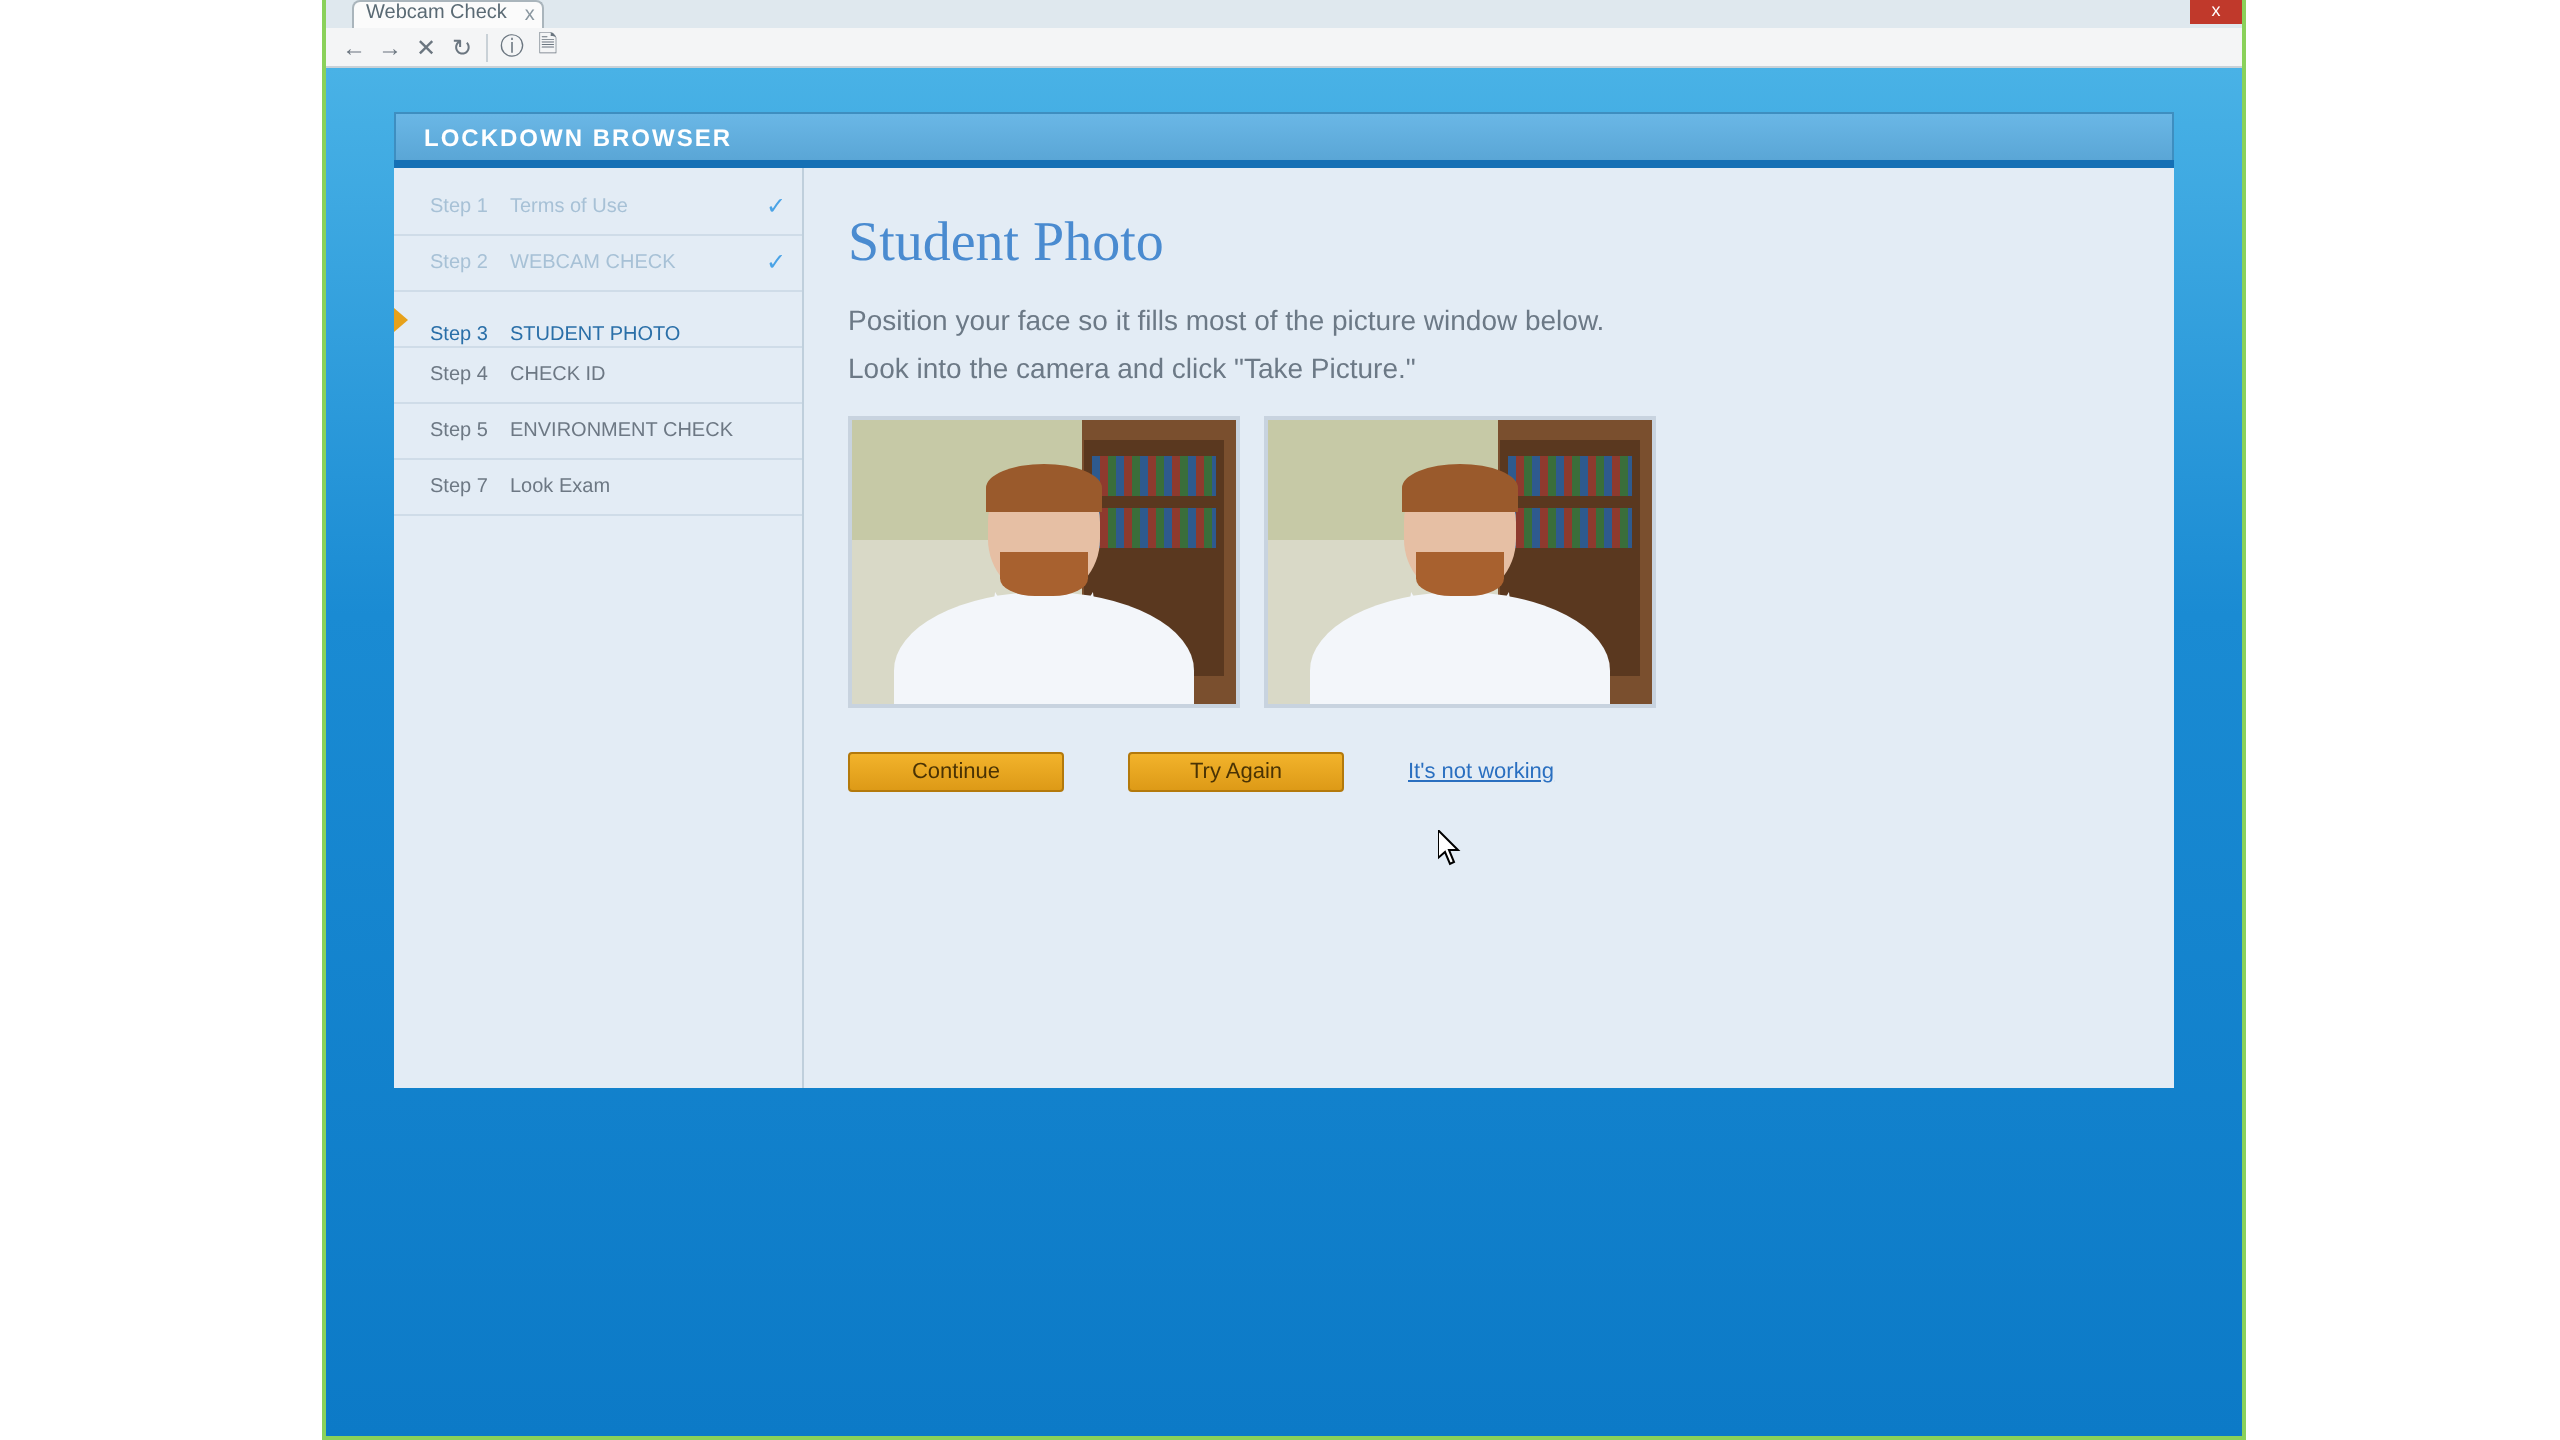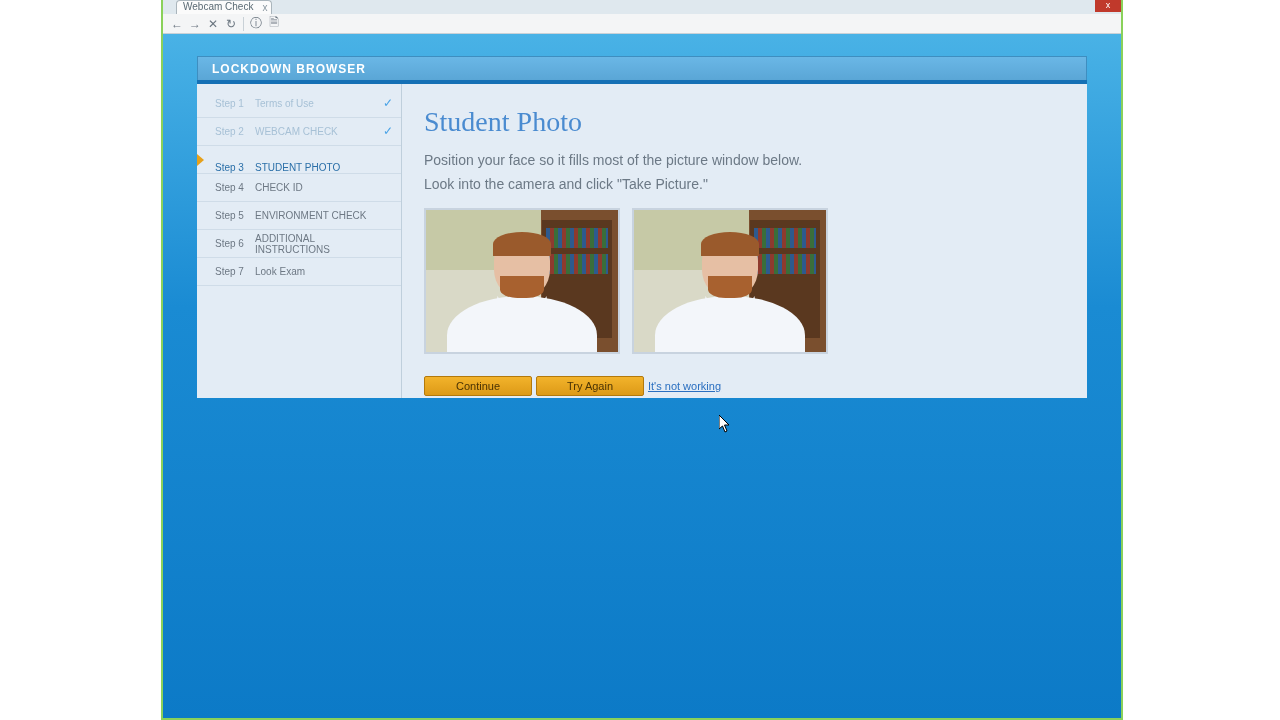--- a/index.html
+++ b/index.html
@@ -48,21 +48,21 @@
   .app-header {
     position: absolute; left: 34px; right: 34px; top: 22px; height: 24px;
     background: linear-gradient(to bottom, #6ab7e6, #5aa6d6);
     border: 1px solid #3e8ec0; border-bottom: none;
     color: #fff; font-size: 12px; font-weight: bold; letter-spacing: 1px;
     display: flex; align-items: center; padding-left: 14px;
   }
 
   
   .app-body {
-    position: absolute; left: 34px; right: 34px; top: 46px; height: 318px;
+    position: absolute; left: 34px; right: 34px; top: 46px; height: 464px;
     background: #e3ecf5; border-top: 4px solid #1570b5;
     display: flex;
   }
 
   
   .sidebar {
     width: 205px; flex: 0 0 205px;
     border-right: 1px solid #bfcfdc;
     padding-top: 6px;
   }
@@ -113,21 +113,21 @@
     position:absolute; left:50%; bottom:0; width:150px; height:56px; margin-left:-75px;
     background:#f3f6fa; border-radius:50% 50% 0 0 / 70% 70% 0 0;
   }
   .photo .collar-l, .photo .collar-r {
     position:absolute; bottom:34px; width:0;height:0;
     border-bottom:22px solid #f3f6fa;
   }
   .photo .collar-l { left:50%; margin-left:-26px; border-right:16px solid transparent; border-left:0; transform: skewX(-8deg);}
   .photo .collar-r { left:50%; margin-left:10px; border-left:16px solid transparent; border-right:0; transform: skewX(8deg);}
 
-  .btn-row { display: flex; align-items: center; gap: 4px; margin-top: 22px; }
+  .btn-row { display: flex; align-items: center; gap: 32px; margin-top: 22px; }
   .btn {
     width: 108px; height: 20px; border: 1px solid #b3790b;
     background: linear-gradient(to bottom, #f2b32b, #dd9a17);
     color: #4a3304; font-size: 11px; text-align: center; line-height: 18px;
     border-radius: 2px; cursor: pointer;
   }
   .link { color: #2a6fc0; font-size: 11px; text-decoration: underline; cursor: pointer; }
 
   .cursor {
     position: absolute; left: 317px; top: 331px; width: 12px; height: 16px; pointer-events:none; z-index: 50;
@@ -182,24 +182,20 @@
             <span class="num">Step 3</span>
             <span class="lbl">STUDENT PHOTO</span>
           </div>
           <div class="step">
             <span class="num">Step 4</span>
             <span class="lbl">CHECK ID</span>
           </div>
           <div class="step">
             <span class="num">Step 5</span>
             <span class="lbl">ENVIRONMENT CHECK</span>
-          </div>
-          <div class="step">
-            <span class="num">Step 6</span>
-            <span class="lbl">ADDITIONAL INSTRUCTIONS</span>
           </div>
           <div class="step">
             <span class="num">Step 7</span>
             <span class="lbl">Look Exam</span>
           </div>
         </div>
 
         <div class="main">
           <div class="title">Student Photo</div>
           <div class="instr">Position your face so it fills most of the picture window below.</div>

